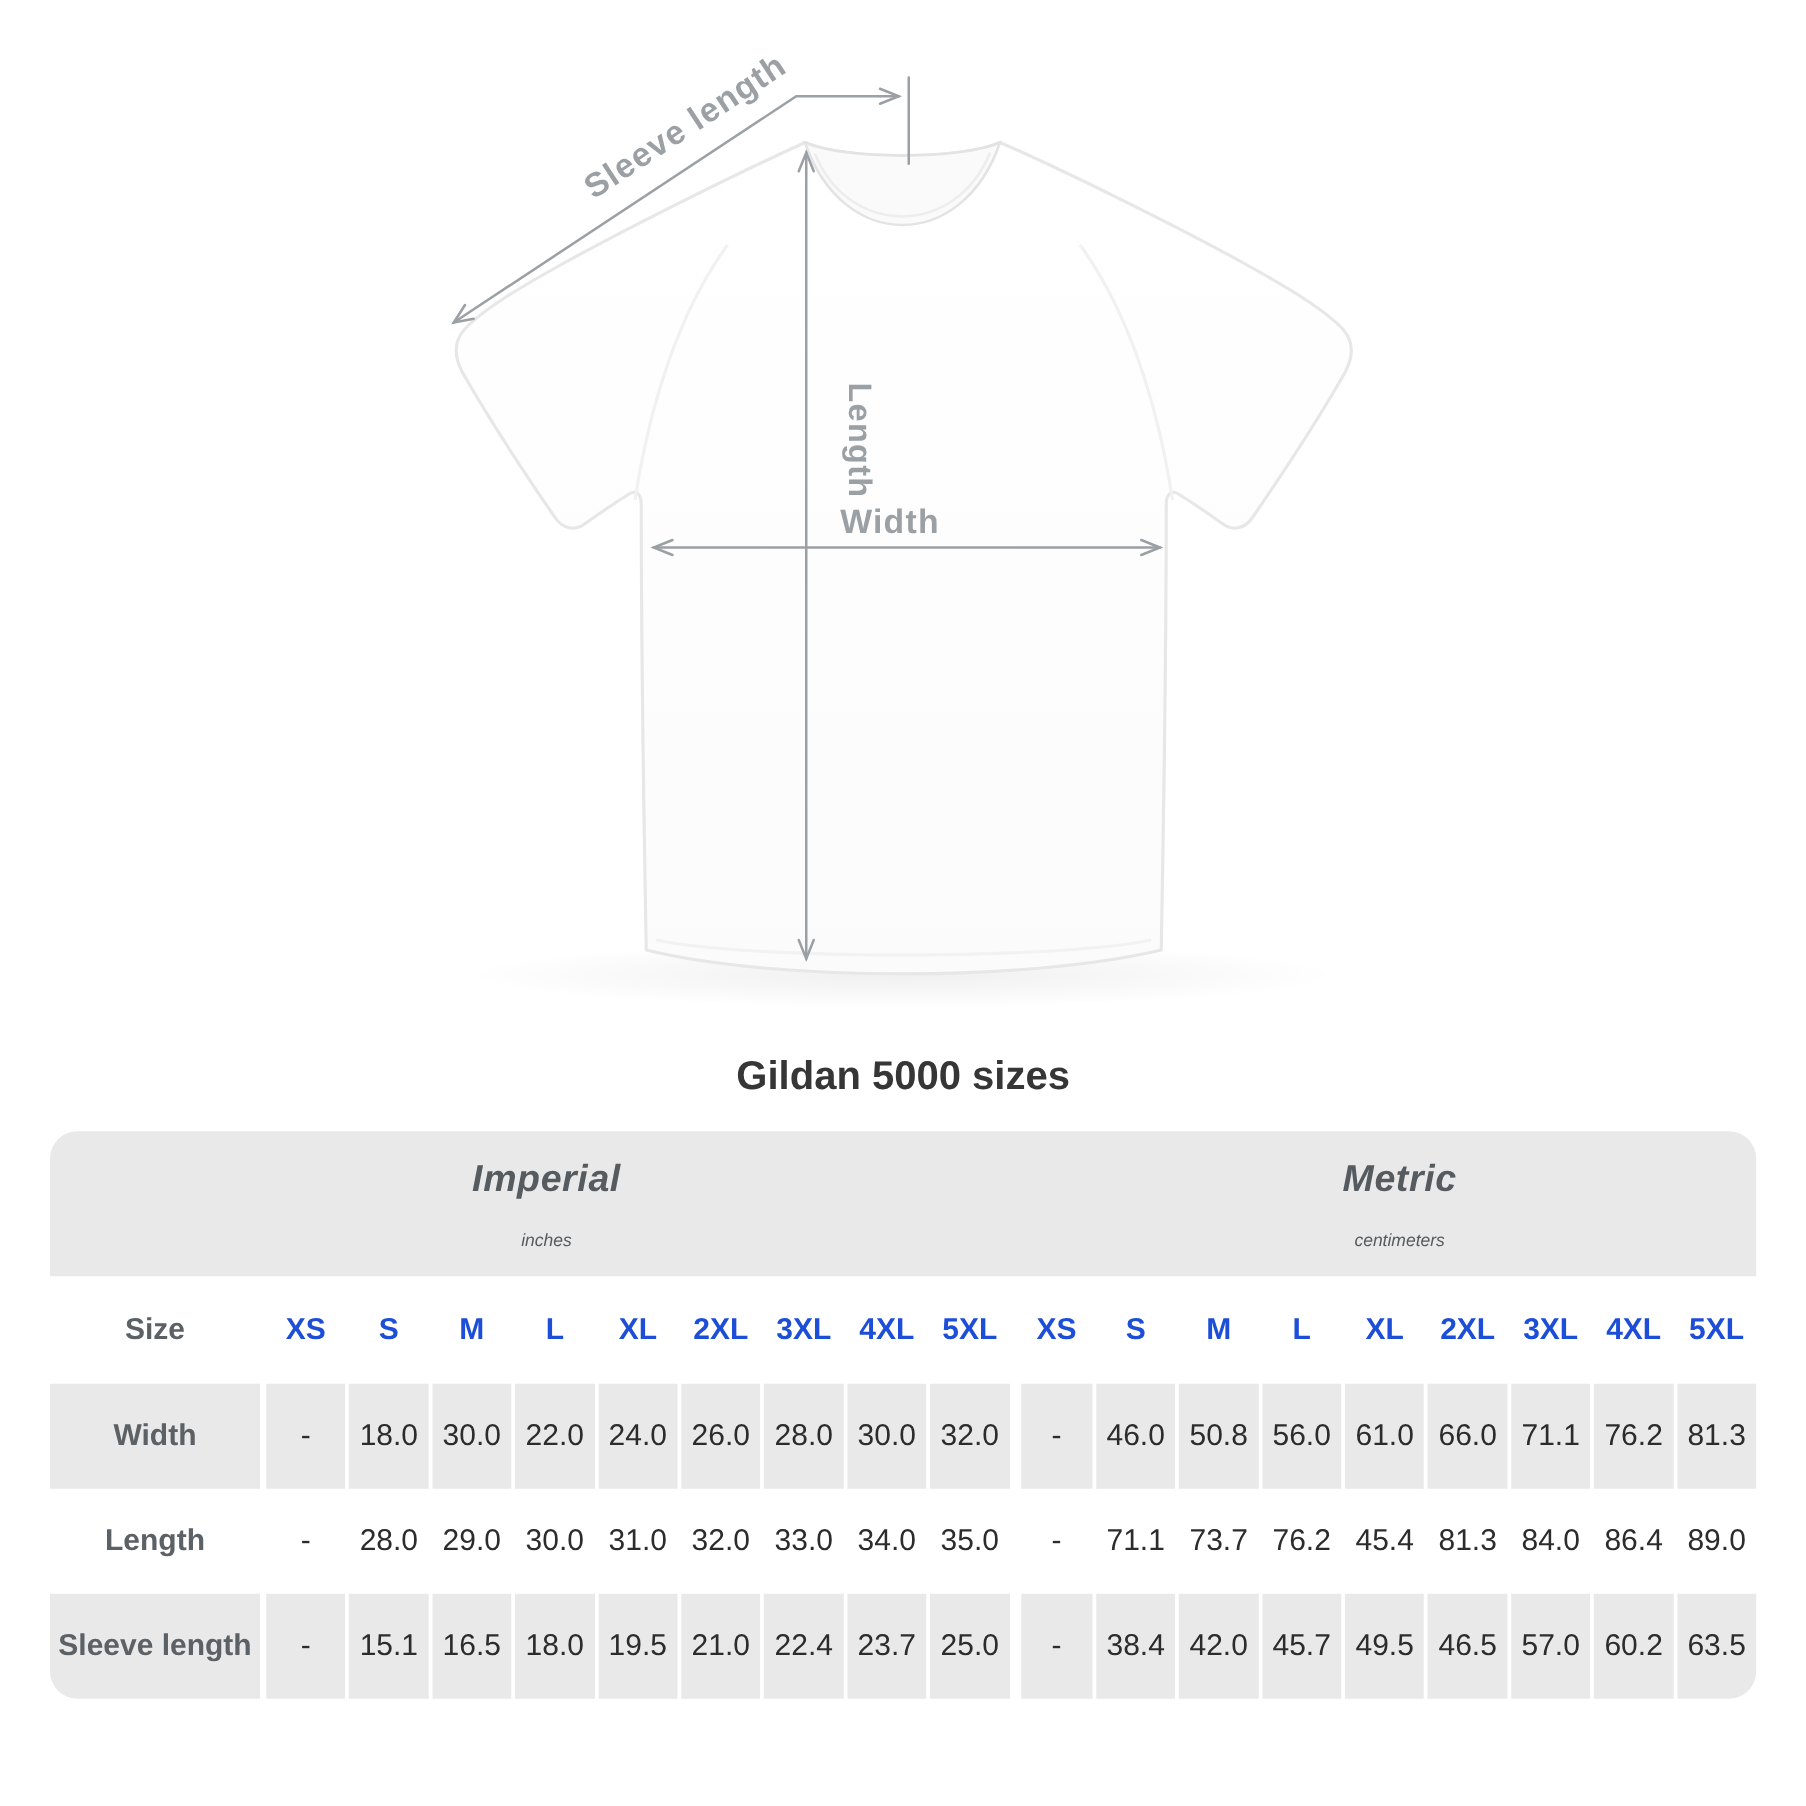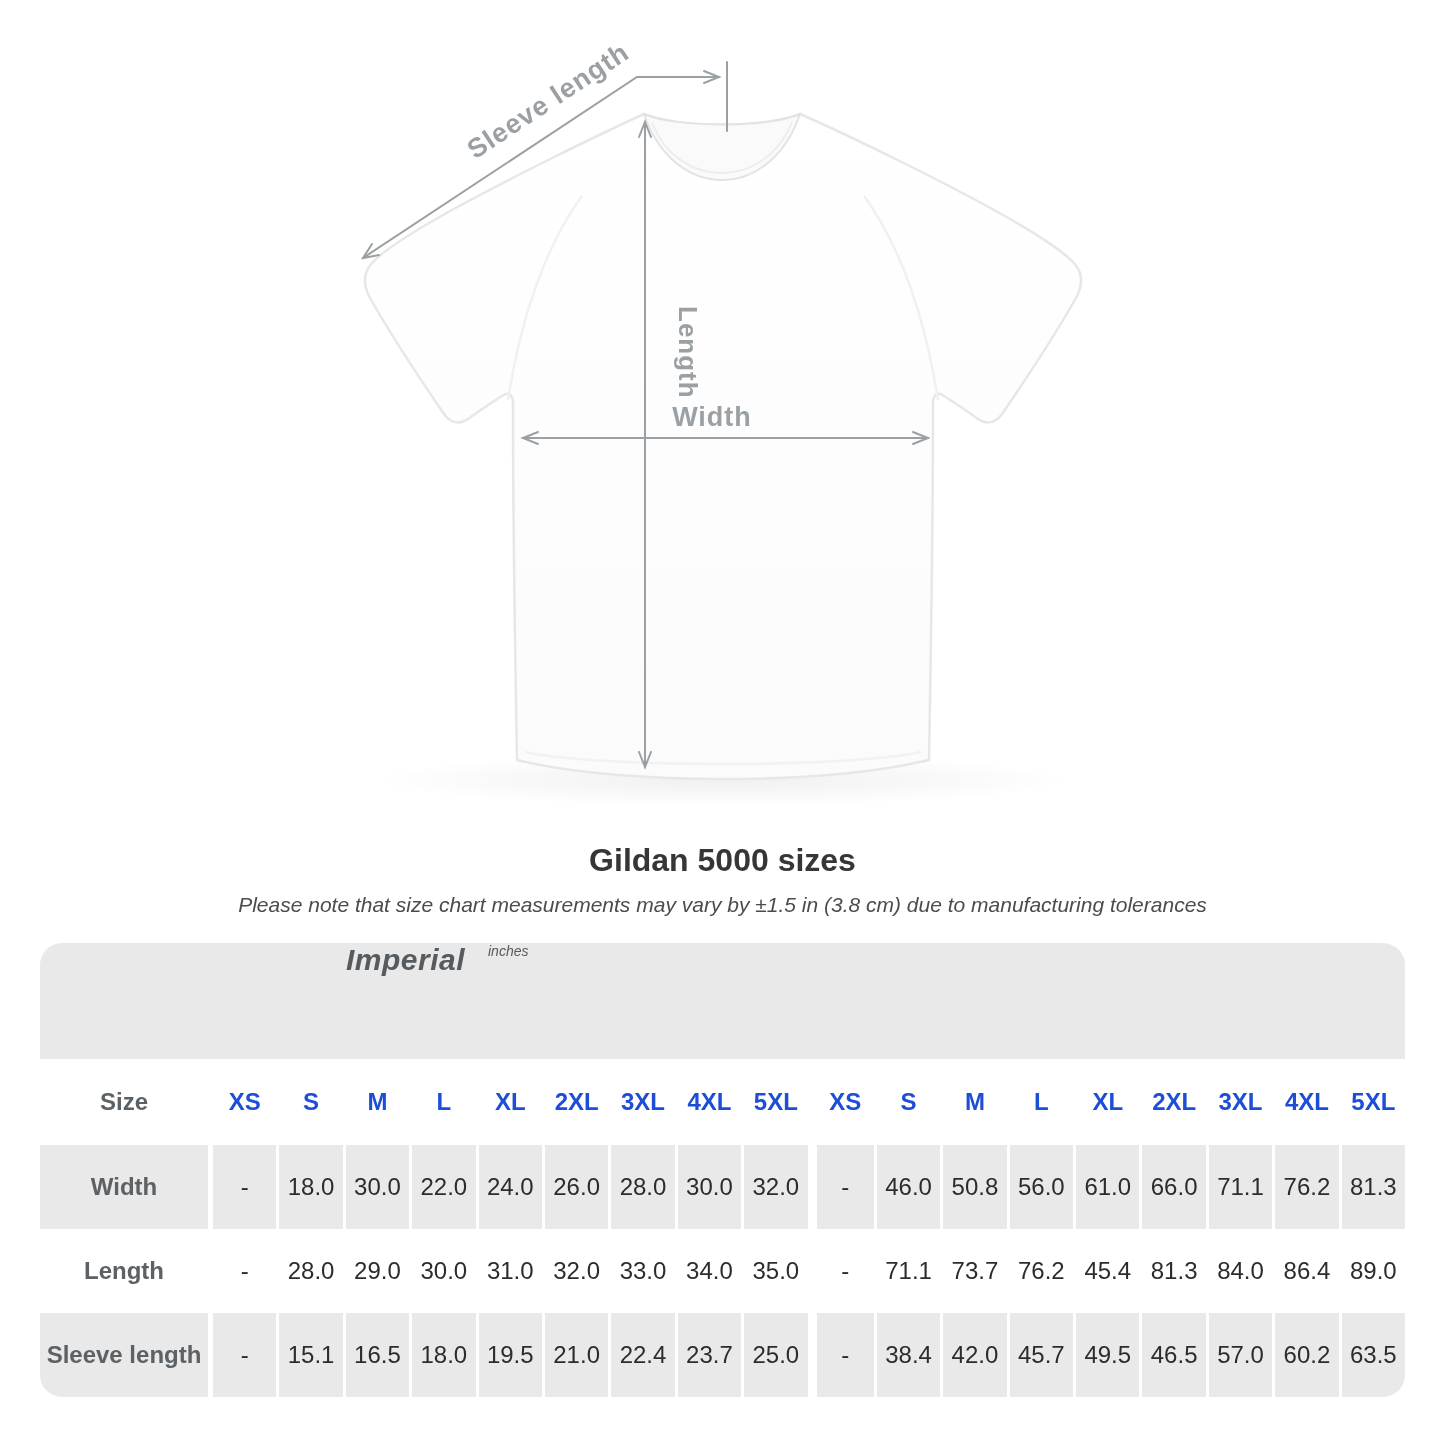--- a/index.html
+++ b/index.html
@@ -27,21 +27,21 @@
   }
 
   
   .size-table { width:1365px; margin:26px auto 0; }
 
   .band {
     height:116px; background:#e9e9e9;
     border-radius:22px 22px 0 0;
     display:flex; color:#565b5f;
   }
-  .band-group { display:flex; flex-direction:row; align-items:flex-start; justify-content:center; gap:23px; }
+  .band-group { display:flex; flex-direction:column; align-items:center; justify-content:center; gap:23px; }
   .band-group.imperial { width:58.2%; }
   .band-group.metric   { width:41.8%; }
   .band-title { font-size:30px; font-weight:bold; font-style:italic; letter-spacing:.5px; }
   .band-sub   { font-size:14px; font-style:italic; }
 
   .trow {
     display:grid;
     grid-template-columns:170px repeat(18, 1fr);
     column-gap:3px;
   }
@@ -129,28 +129,31 @@
     </g>
 
     <g fill="#9aa0a4" font-weight="bold" font-size="27" letter-spacing="1">
       <text transform="translate(564,125) rotate(-33.4)" y="-20" text-anchor="middle">Sleeve length</text>
       <text transform="translate(679,306) rotate(90)" font-size="26">Length</text>
       <text x="712" y="426" text-anchor="middle">Width</text>
     </g>
   </svg>
 
   <div class="title">Gildan 5000 sizes</div>
-  <div class="subtitle">Please note that size chart measurements may vary by ±1.5 in (3.8 cm) due to manufacturing tolerances</div>
 
   <div class="size-table">
 
     <div class="band">
       <div class="band-group imperial">
         <div class="band-title">Imperial</div>
         <div class="band-sub">inches</div>
+      </div>
+      <div class="band-group metric">
+        <div class="band-title">Metric</div>
+        <div class="band-sub">centimeters</div>
       </div>
     </div>
 
     <div class="trow header-row">
       <div class="cell rlabel">Size</div>
       <div class="cells imperial"><div class="cell">XS</div><div class="cell">S</div><div class="cell">M</div><div class="cell">L</div><div class="cell">XL</div><div class="cell">2XL</div><div class="cell">3XL</div><div class="cell">4XL</div><div class="cell">5XL</div></div>
       <div class="cells metric"><div class="cell">XS</div><div class="cell">S</div><div class="cell">M</div><div class="cell">L</div><div class="cell">XL</div><div class="cell">2XL</div><div class="cell">3XL</div><div class="cell">4XL</div><div class="cell">5XL</div></div>
     </div>
 
     <div class="trow data-row gray">

